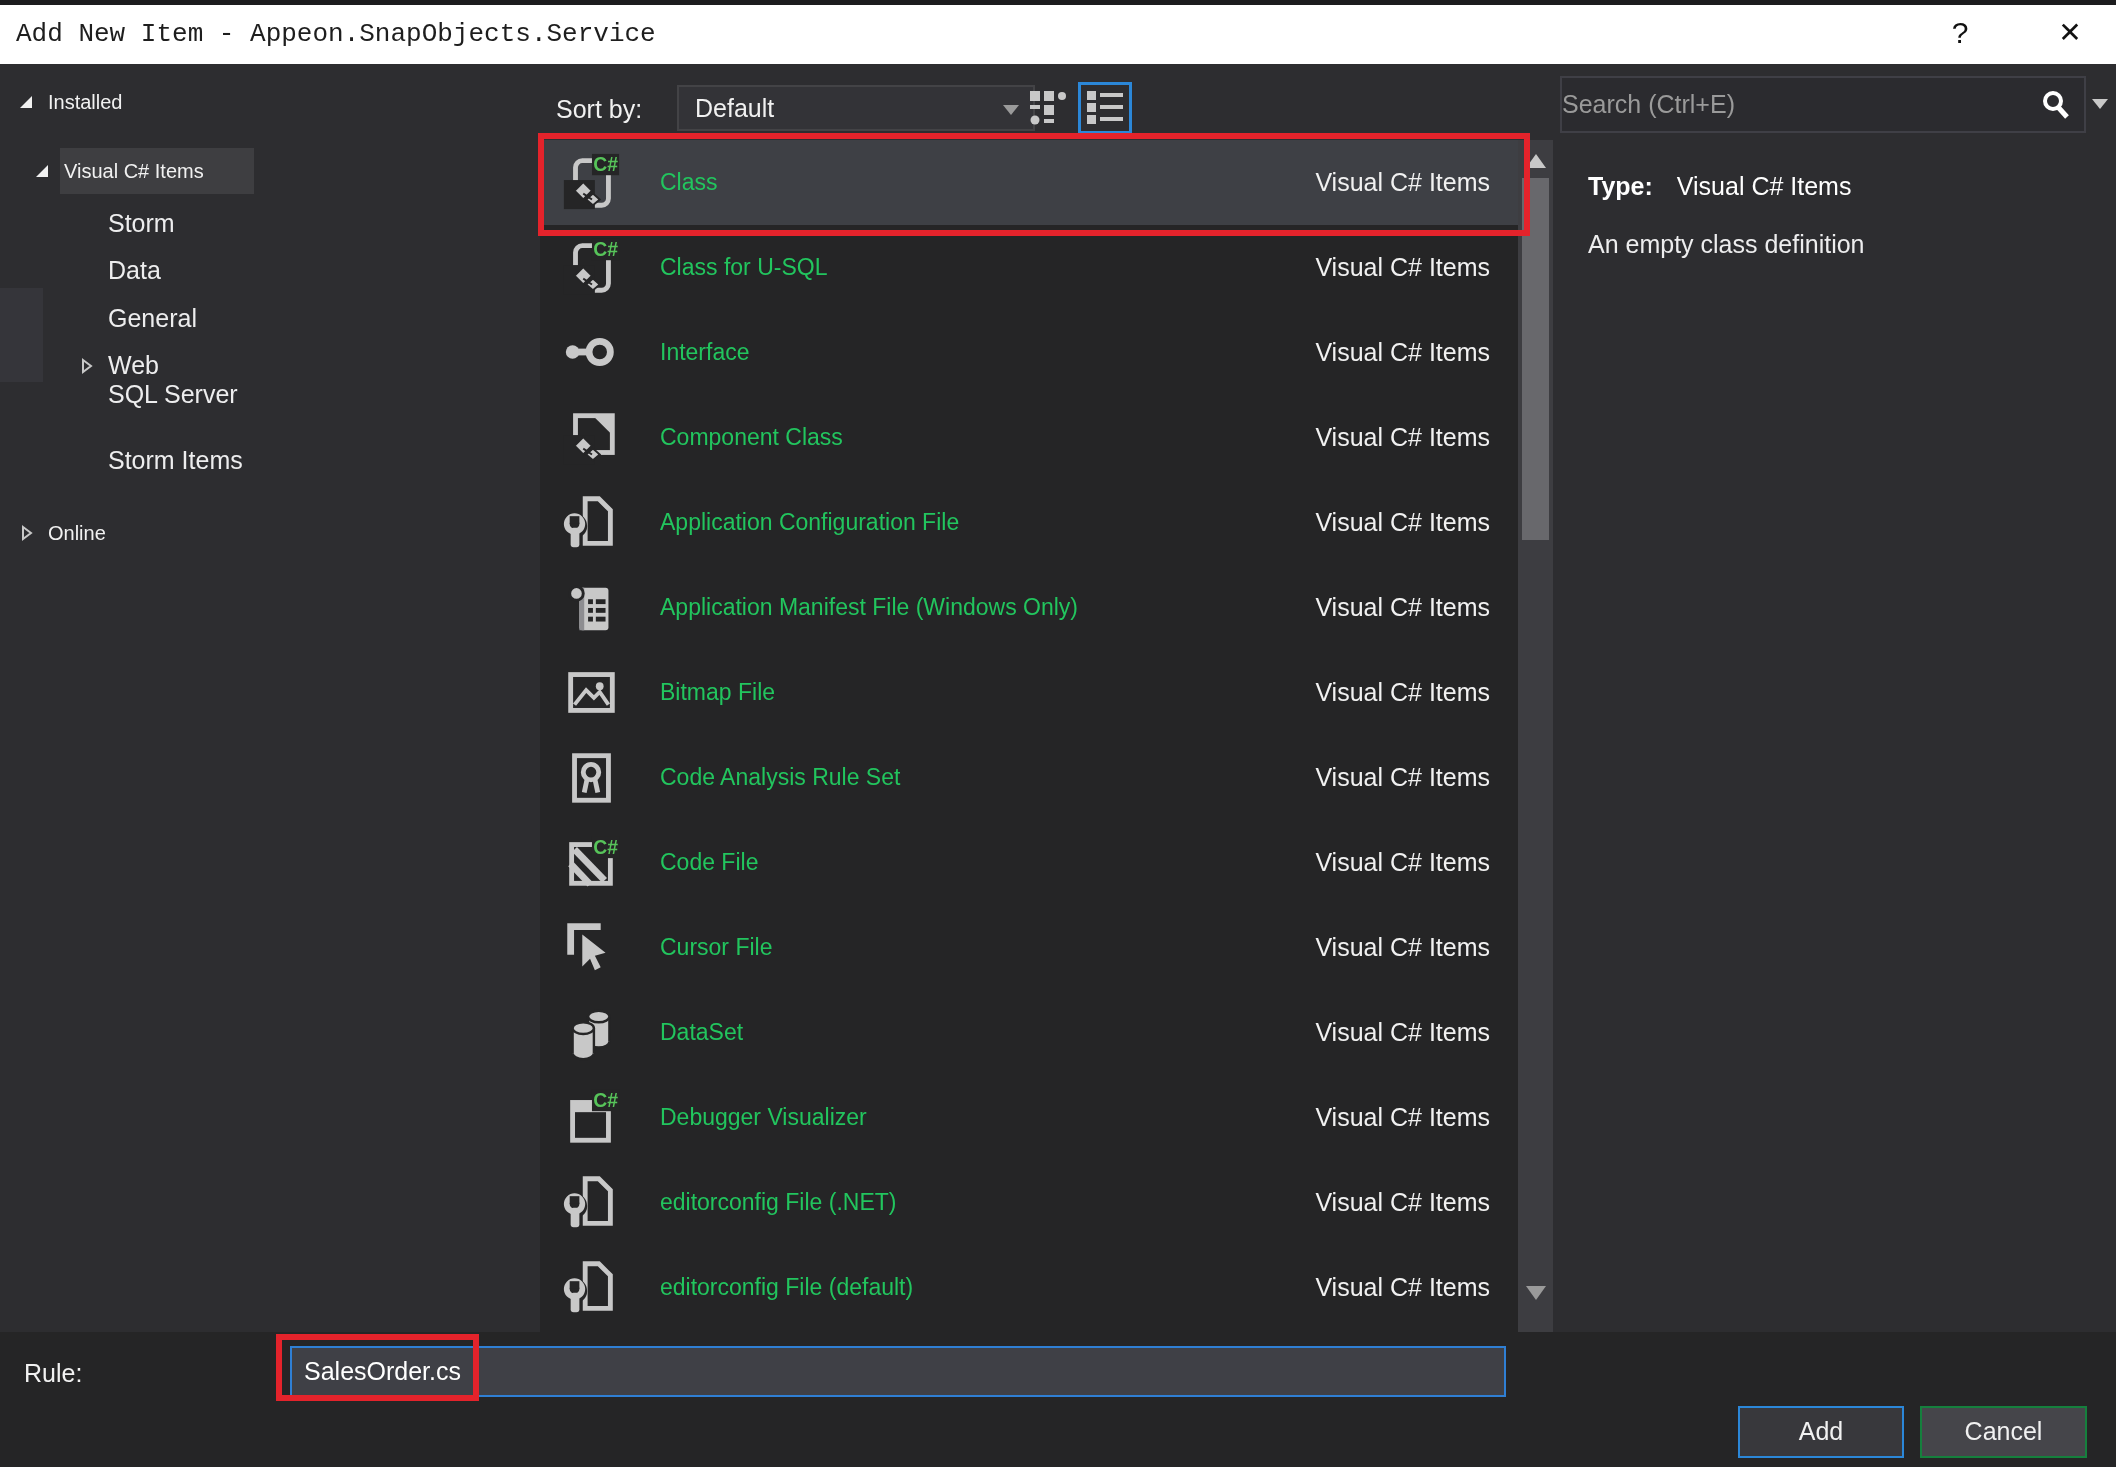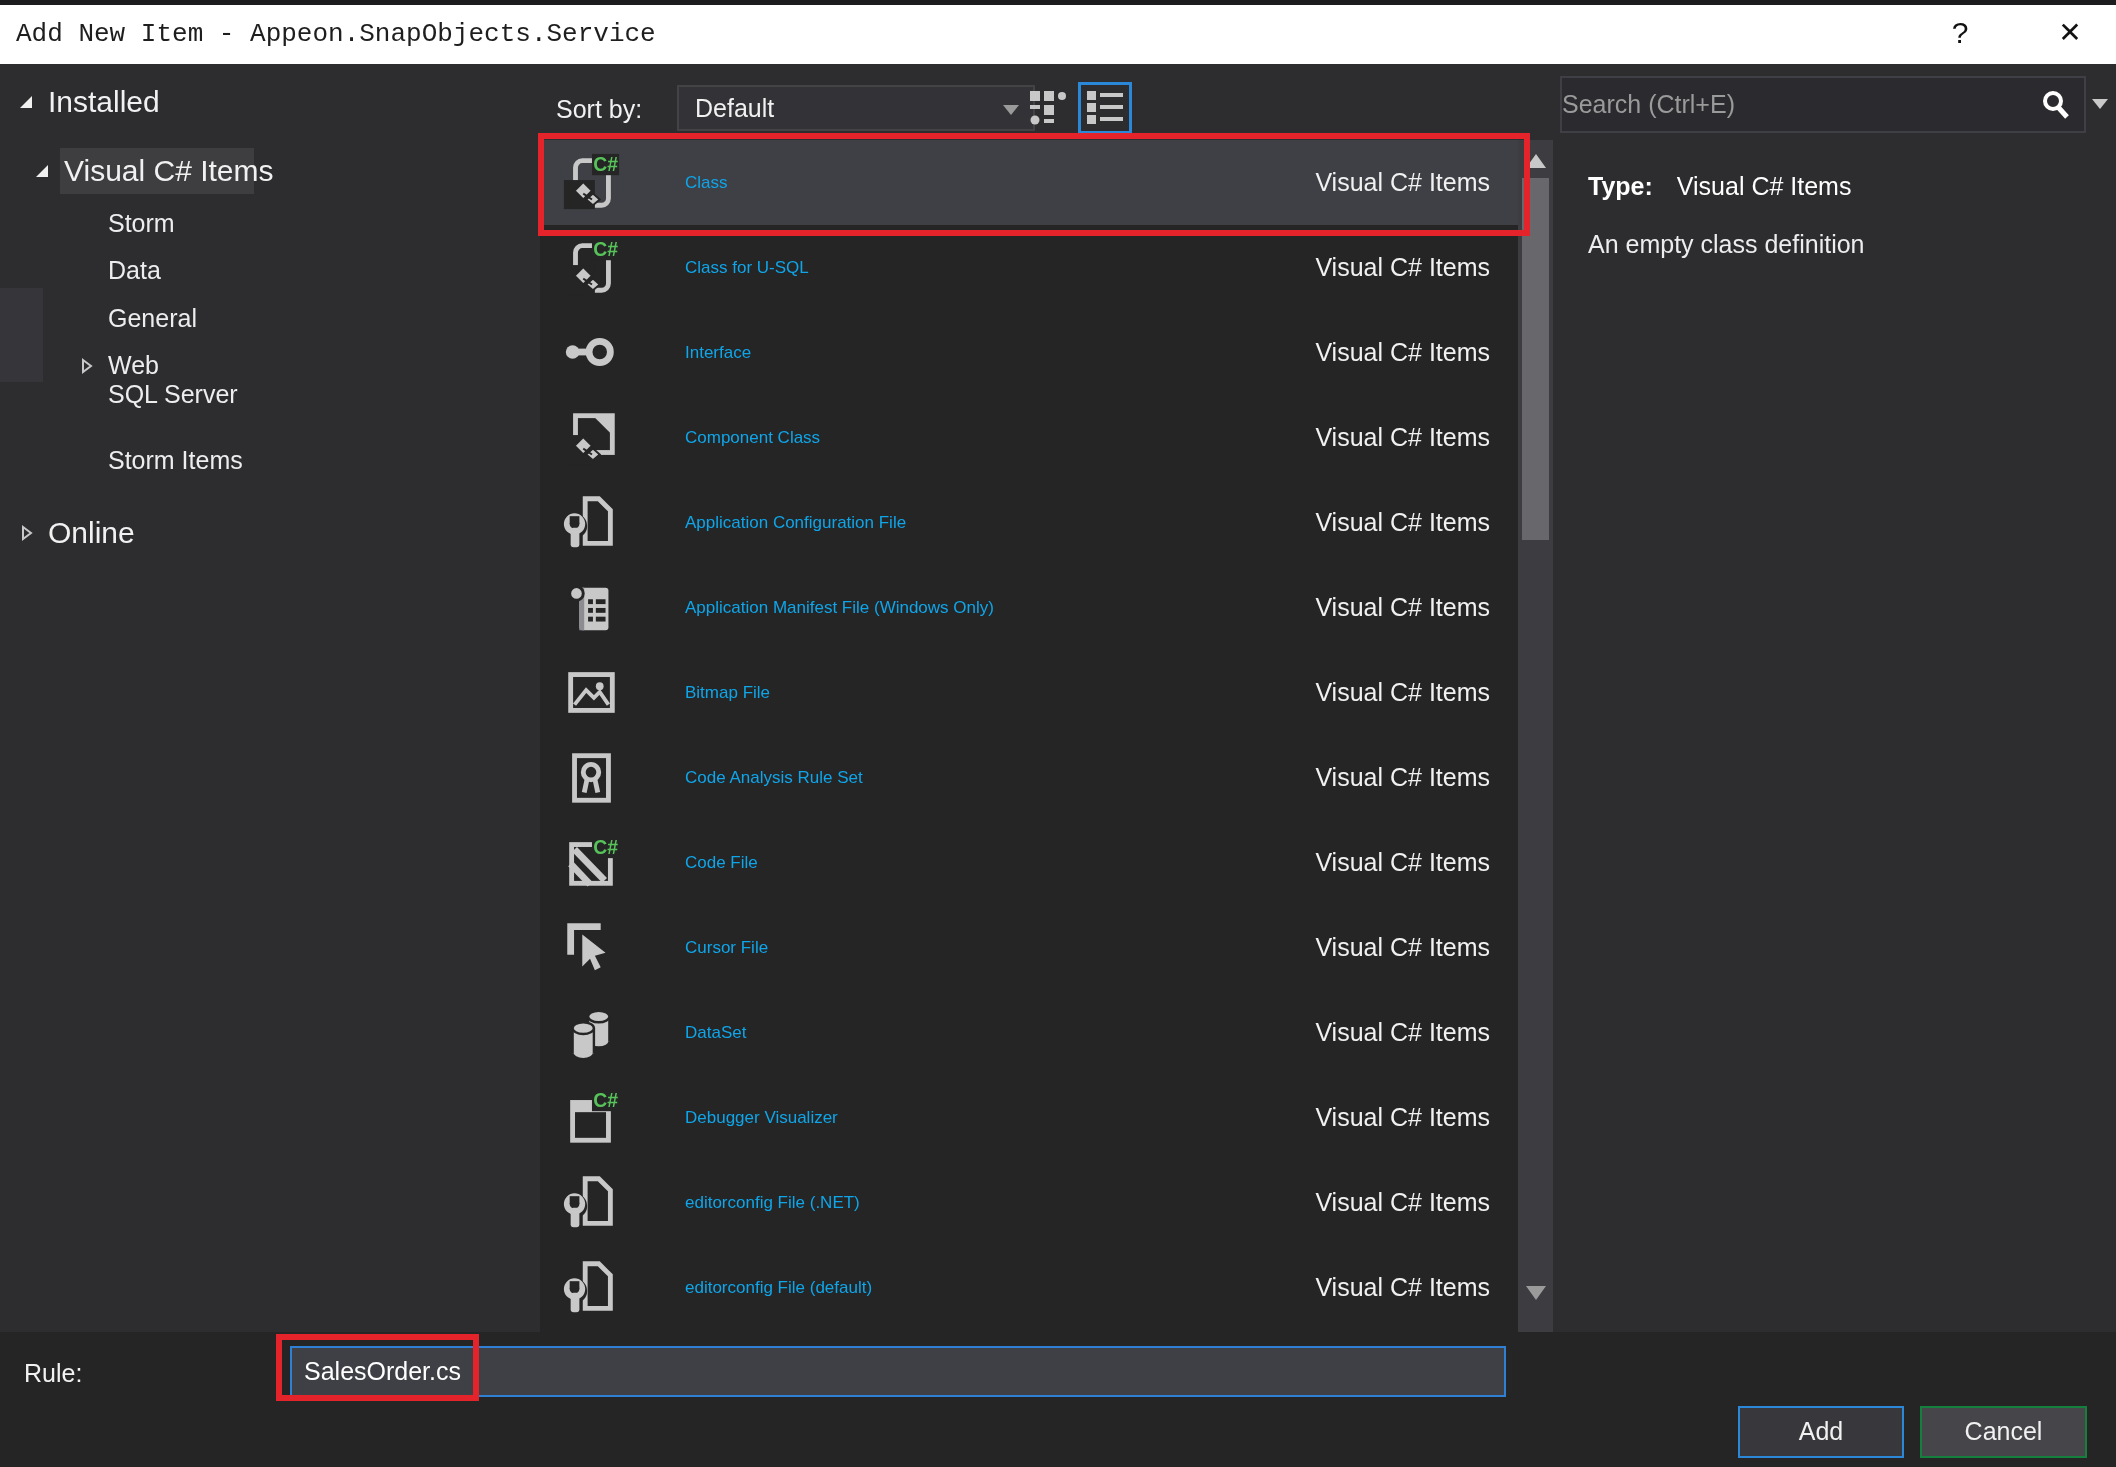--- a/index.html
+++ b/index.html
@@ -9,21 +9,21 @@
 
   
   .top-strip { position:absolute; left:0; top:0; width:2116px; height:5px; background:#1c1c1e; }
   .titlebar { position:absolute; left:0; top:5px; width:2116px; height:59px; background:#ffffff; }
   .title-text { position:absolute; left:16px; top:0; line-height:59px; font-size:26px; color:#1e1e1e;font-family:Liberation Mono, monospace; }
   .cap-btn { position:absolute; top:0; height:59px; line-height:56px; text-align:center; color:#111; font-size:30px; cursor:default; }
   .help-btn { left:1930px; width:60px; }
   .close-btn { left:2035px; width:70px; font-size:28px; }
 
   
-  .tree-row { position:absolute; display:flex; align-items:center; gap:14px; color:#f1f1f1; font-size:30px; height:48px; }
+  .tree-row { position:absolute; display:flex; align-items:center; gap:14px; color:#f1f1f1; font-size:20px; height:48px; }
   .tri { width:16px; height:16px; flex:0 0 16px; }
   .installed-row { left:18px; top:78px; }
   .online-row { left:18px; top:509px; }
   .vcs-highlight { position:absolute; left:60px; top:148px; width:194px; height:46px; background:#3e3e41; }
   .vcs-row { left:34px; top:147px; }
   .side-child { position:absolute; left:78px; display:flex; align-items:center; gap:14px; height:48px; color:#ededee; font-size:25px; }
   .sidebar-ghost { position:absolute; left:0; top:288px; width:43px; height:94px; background:#35353a; }
 
   
   .sort-label { position:absolute; left:556px; top:95px; font-size:25px; color:#f1f1f1; }
@@ -33,21 +33,21 @@
   .view-btn { position:absolute; display:flex; align-items:center; justify-content:center; }
   .grid-btn { left:1026px; top:86px; width:44px; height:44px; }
   .listview-btn { left:1078px; top:82px; width:54px; height:52px; border:3px solid #2b87d8; }
 
   
   .item-list { position:absolute; left:540px; top:140px; width:978px; height:1192px; background:#252526; overflow:hidden; }
   .list-row { position:relative; width:100%; height:85px; }
   .list-row.selected { background:#3e4045; }
   .row-icon { position:absolute; left:20px; top:11px; width:64px; height:64px; }
   .row-icon svg { display:block; }
-  .row-label { position:absolute; left:145px; top:0; line-height:85px; font-size:17px; color:#0ea5e9; white-space:nowrap; }
+  .row-label { position:absolute; left:120px; top:0; line-height:85px; font-size:23px; color:#22c55e; white-space:nowrap; }
   .row-right { position:absolute; right:28px; top:0; line-height:85px; font-size:25px; color:#f1f1f1; }
 
   
   .vscroll { position:absolute; left:1518px; top:140px; width:35px; height:1192px; background:#3d3d41; }
   .vscroll .up { position:absolute; left:8px; top:14px; }
   .vscroll .thumb { position:absolute; left:4px; top:38px; width:27px; height:362px; background:#68686c; }
   .vscroll .down { position:absolute; left:8px; top:1146px; }
 
   
   .red-box { position:absolute; border:6px solid #e4232b; z-index:10; pointer-events:none; }

